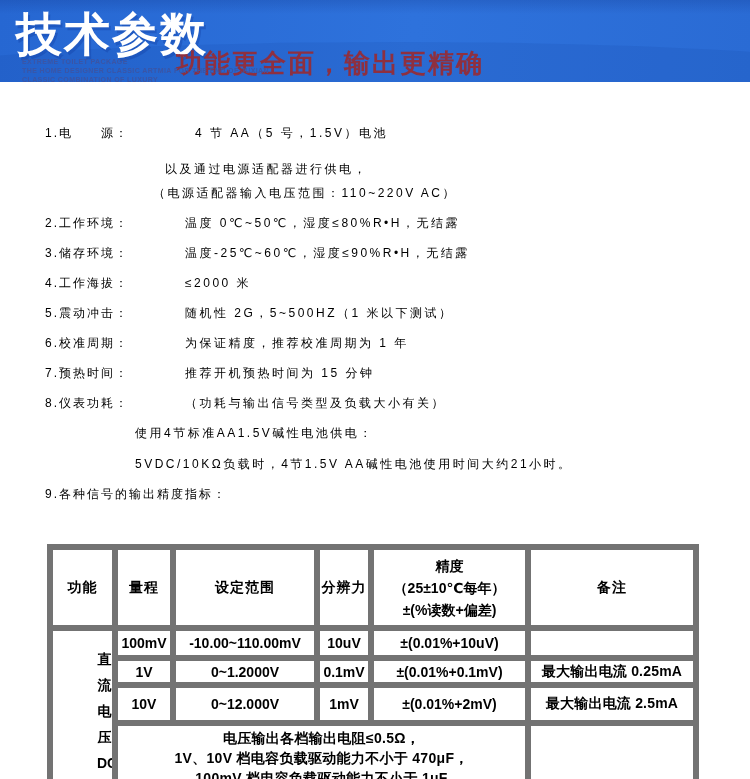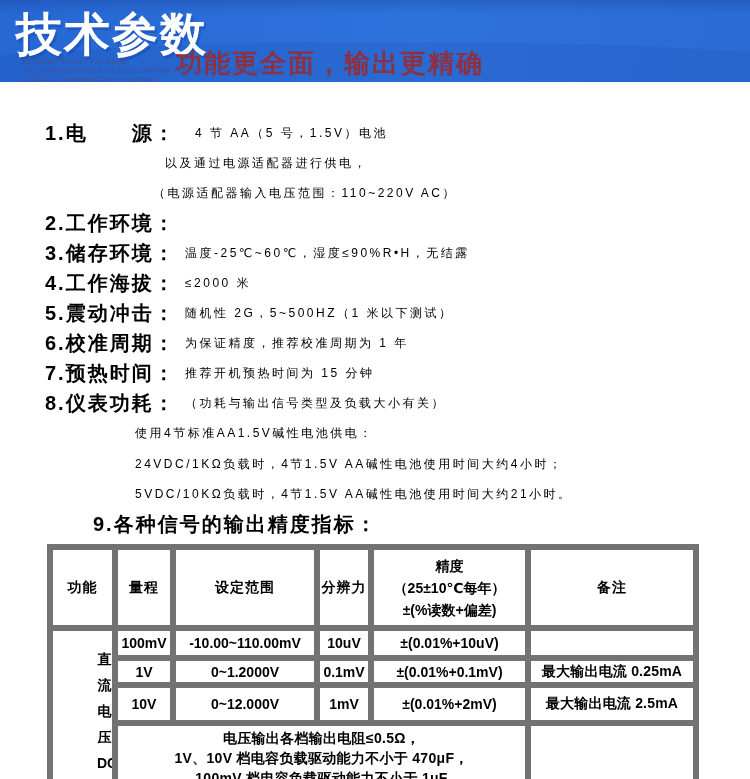--- a/index.html
+++ b/index.html
@@ -35,24 +35,24 @@
   }
   .banner-tagline {
     position:absolute; left:22px; top:57px; z-index:2;
     font-size:7px; line-height:9px; font-weight:700;
     letter-spacing:.4px; text-transform:uppercase;
   }
 
   
   .specs { position:absolute; top:118px; left:45px; right:15px; }
   .line { height:30.1px; display:flex; align-items:center; white-space:nowrap; }
-  .spec-label { font-size:20px; font-weight:700; letter-spacing:2px; width:140px; flex:0 0 140px; }
-  .spec-label.wide { width:auto; flex:0 0 auto;margin-left:48px; }
+  .spec-label { font-size:12px; font-weight:400; letter-spacing:2px; width:140px; flex:0 0 140px; }
+  .spec-label.wide { width:auto; flex:0 0 auto; }
   .spec-text { font-size:12px; letter-spacing:2.5px; }
-  .indent-cont1 { padding-left:120px; }
+  .indent-cont1 { padding-left:120px;align-items:flex-end; }
   .indent-cont2 { padding-left:108px; }
   .indent-sub   { padding-left:90px; }
   .pad-first { padding-left:10px; }
 
   
   .spec-table {
     position:absolute; left:47px; top:544px; width:646px;
     border-collapse:collapse; table-layout:fixed;
     border:3px solid #000;
   }
@@ -92,20 +92,21 @@
     </div>
     <div class="line indent-cont1">
       <span class="spec-text">以及通过电源适配器进行供电，</span>
     </div>
     <div class="line indent-cont2">
       <span class="spec-text">（电源适配器输入电压范围：110~220V AC）</span>
     </div>
 
     <div class="line">
       <span class="spec-label">2.工作环境：</span>
+      <span class="spec-text">温度 0℃~50℃，湿度≤80%R•H，无结露</span>
     </div>
 
     <div class="line">
       <span class="spec-label">3.储存环境：</span>
       <span class="spec-text">温度-25℃~60℃，湿度≤90%R•H，无结露</span>
     </div>
 
     <div class="line">
       <span class="spec-label">4.工作海拔：</span>
       <span class="spec-text">≤2000 米</span>
@@ -125,23 +126,20 @@
       <span class="spec-label">7.预热时间：</span>
       <span class="spec-text">推荐开机预热时间为 15 分钟</span>
     </div>
 
     <div class="line">
       <span class="spec-label">8.仪表功耗：</span>
       <span class="spec-text">（功耗与输出信号类型及负载大小有关）</span>
     </div>
     <div class="line indent-sub">
       <span class="spec-text">使用4节标准AA1.5V碱性电池供电：</span>
-    </div>
-    <div class="line indent-sub">
-      <span class="spec-text">24VDC/1KΩ负载时，4节1.5V AA碱性电池使用时间大约4小时；</span>
     </div>
     <div class="line indent-sub">
       <span class="spec-text">5VDC/10KΩ负载时，4节1.5V AA碱性电池使用时间大约21小时。</span>
     </div>
 
     <div class="line">
       <span class="spec-label wide">9.各种信号的输出精度指标：</span>
     </div>
   </div>
 

